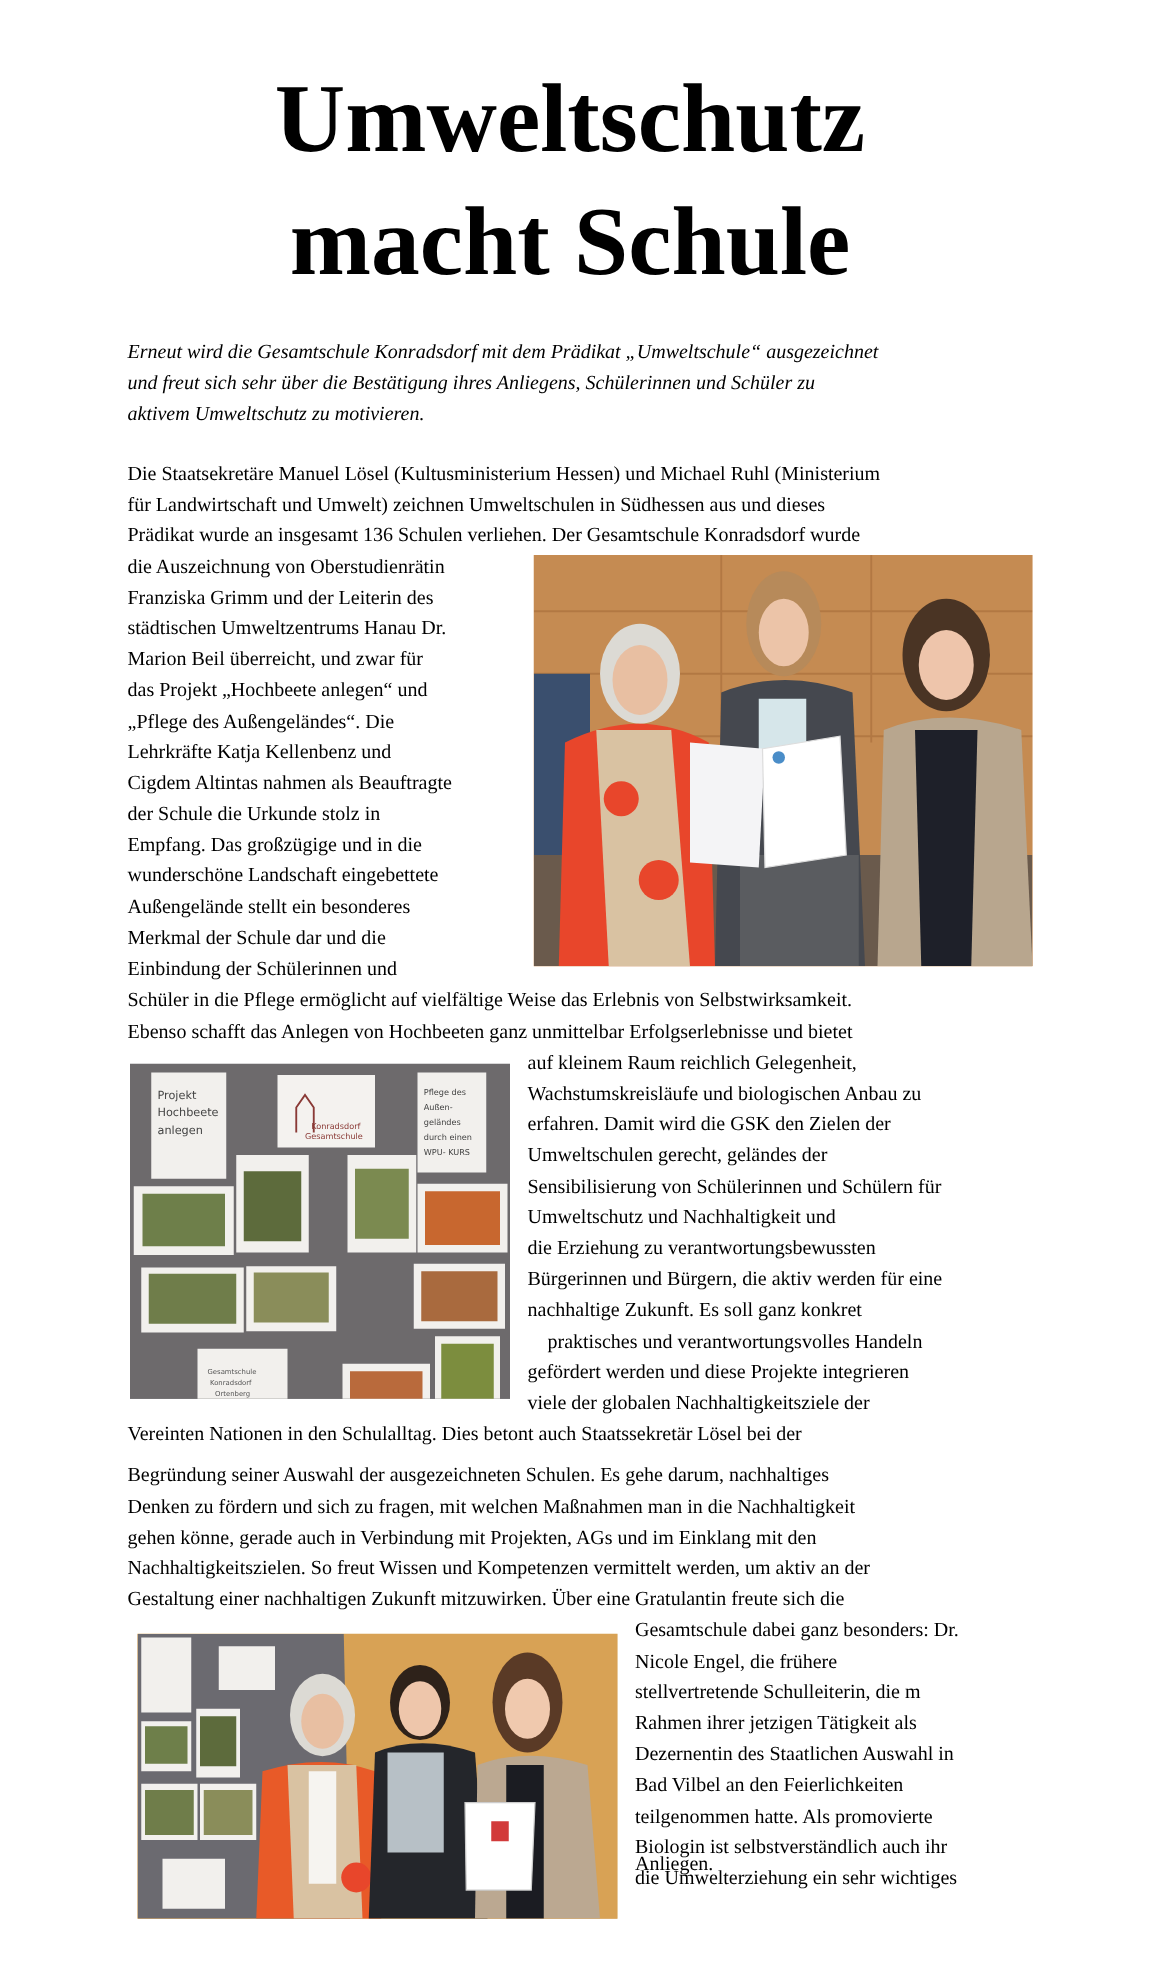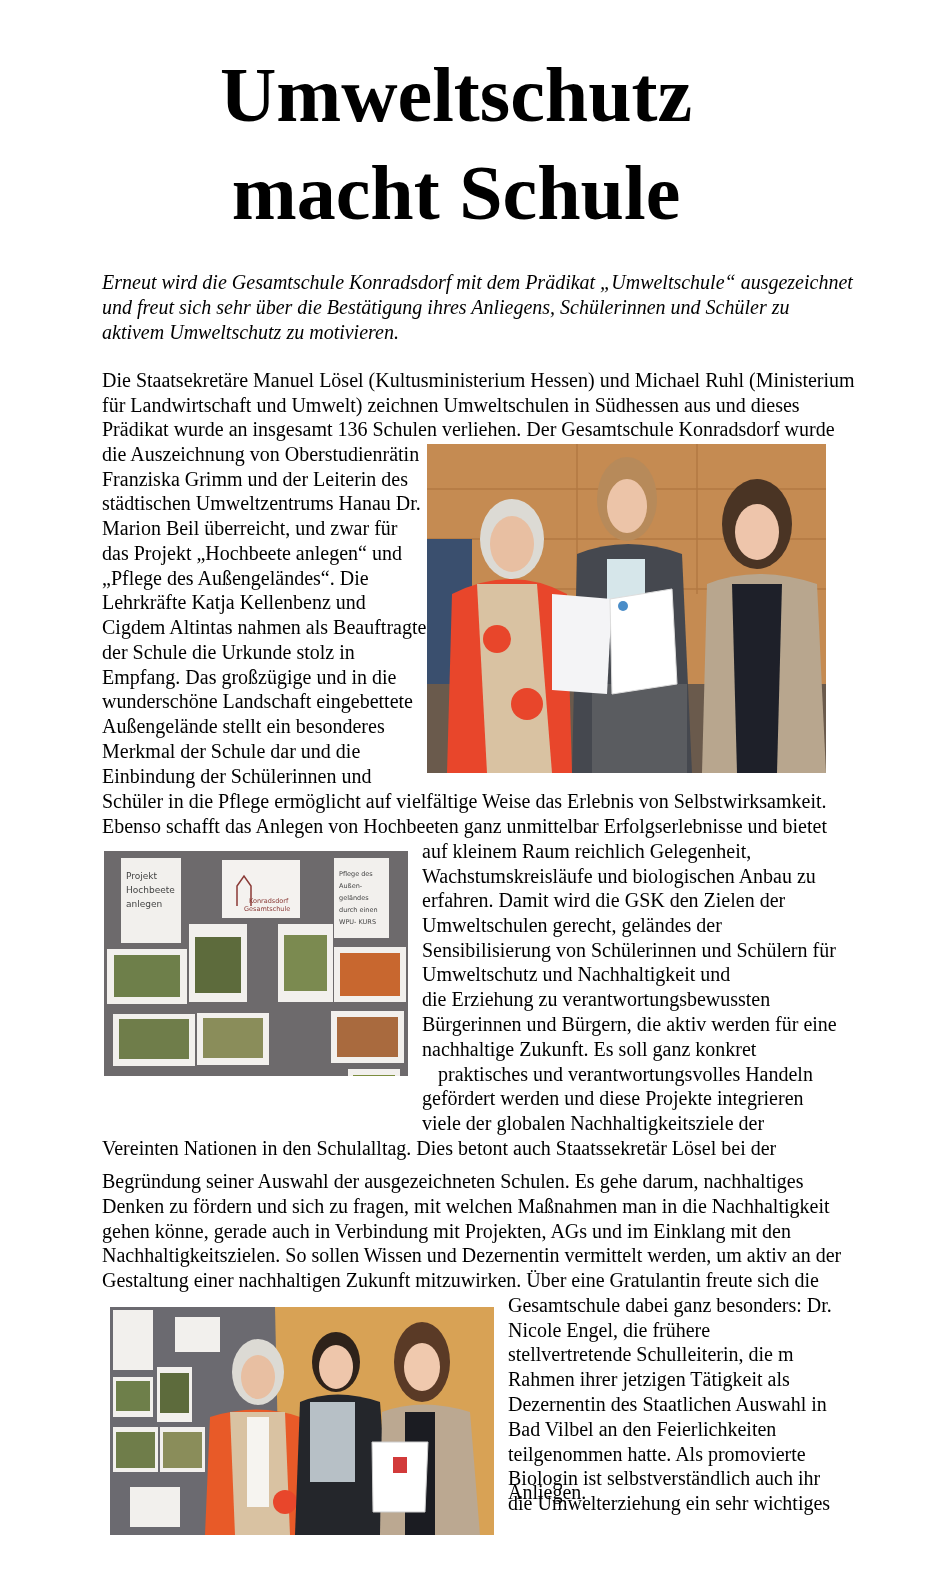--- a/index.html
+++ b/index.html
@@ -2,26 +2,26 @@
 <html><head>
 <meta charset="utf-8">
 <style>
   html, body { margin: 0; padding: 0; background: #ffffff; }
   body { width: 932px; height: 1581px; position: relative; overflow: hidden;
          font-family: "Liberation Serif", "DejaVu Serif", serif; color: #000; }
   .title { position: absolute; left: 0; width: 912px; text-align: center;
            font-weight: bold; font-size: 78px; line-height: 90px; }
   .t1 { top: 50px; }
   .t2 { top: 148px; }
-  .line { position: absolute; left: 102px; font-size: 20px; line-height: 24px;
+  .line { position: absolute; left: 102px; font-size: 16px; line-height: 24px;
           white-space: nowrap; }
   .lead { font-style: italic; }
   .photo { position: absolute; overflow: hidden; }
   .p1 { left: 427px; top: 444px; width: 399px; height: 329px; background: #c98e54; }
-  .p2 { left: 104px; top: 851px; width: 304px; height: 225px; background: #6d6a6c; }
+  .p2 { left: 104px; top: 851px; width: 304px; height: 268px; background: #6d6a6c; }
   .p3 { left: 110px; top: 1307px; width: 384px; height: 228px; background: #d8a255; }
   svg { display: block; }
 </style>
 </head>
 <body>
 
 <div>
   <div class="title t1">Umweltschutz</div>
   <div class="title t2">macht Schule</div>
 
@@ -60,21 +60,21 @@
     <div class="line" style="top:987px; left:422px">die Erziehung zu verantwortungsbewussten</div>
     <div class="line" style="top:1012px; left:422px">Bürgerinnen und Bürgern, die aktiv werden für eine</div>
     <div class="line" style="top:1037px; left:422px">nachhaltige Zukunft. Es soll ganz konkret</div>
     <div class="line" style="top:1062px; left:438px">praktisches und verantwortungsvolles Handeln</div>
     <div class="line" style="top:1086px; left:422px">gefördert werden und diese Projekte integrieren</div>
     <div class="line" style="top:1111px; left:422px">viele der globalen Nachhaltigkeitsziele der</div>
     <div class="line" style="top:1136px">Vereinten Nationen in den Schulalltag. Dies betont auch Staatssekretär Lösel bei der</div>
     <div class="line" style="top:1169px">Begründung seiner Auswahl der ausgezeichneten Schulen. Es gehe darum, nachhaltiges</div>
     <div class="line" style="top:1194px">Denken zu fördern und sich zu fragen, mit welchen Maßnahmen man in die Nachhaltigkeit</div>
     <div class="line" style="top:1219px">gehen könne, gerade auch in Verbindung mit Projekten, AGs und im Einklang mit den</div>
-    <div class="line" style="top:1243px">Nachhaltigkeitszielen. So sollen Wissen und Dezernentin vermittelt werden, um aktiv an der</div>
+    <div class="line" style="top:1243px">Nachhaltigkeitszielen. So freut Wissen und Kompetenzen vermittelt werden, um aktiv an der</div>
     <div class="line" style="top:1268px">Gestaltung einer nachhaltigen Zukunft mitzuwirken. Über eine Gratulantin freute sich die</div>
     <div class="line" style="top:1293px; left:508px">Gesamtschule dabei ganz besonders: Dr.</div>
     <div class="line" style="top:1318px; left:508px">Nicole Engel, die frühere</div>
     <div class="line" style="top:1342px; left:508px">stellvertretende Schulleiterin, die m</div>
     <div class="line" style="top:1367px; left:508px">Rahmen ihrer jetzigen Tätigkeit als</div>
     <div class="line" style="top:1392px; left:508px">Dezernentin des Staatlichen Auswahl in</div>
     <div class="line" style="top:1417px; left:508px">Bad Vilbel an den Feierlichkeiten</div>
     <div class="line" style="top:1442px; left:508px">teilgenommen hatte. Als promovierte</div>
     <div class="line" style="top:1466px; left:508px">Biologin ist selbstverständlich auch ihr</div>
     <div class="line" style="top:1491px; left:508px">die Umwelterziehung ein sehr wichtiges</div>

